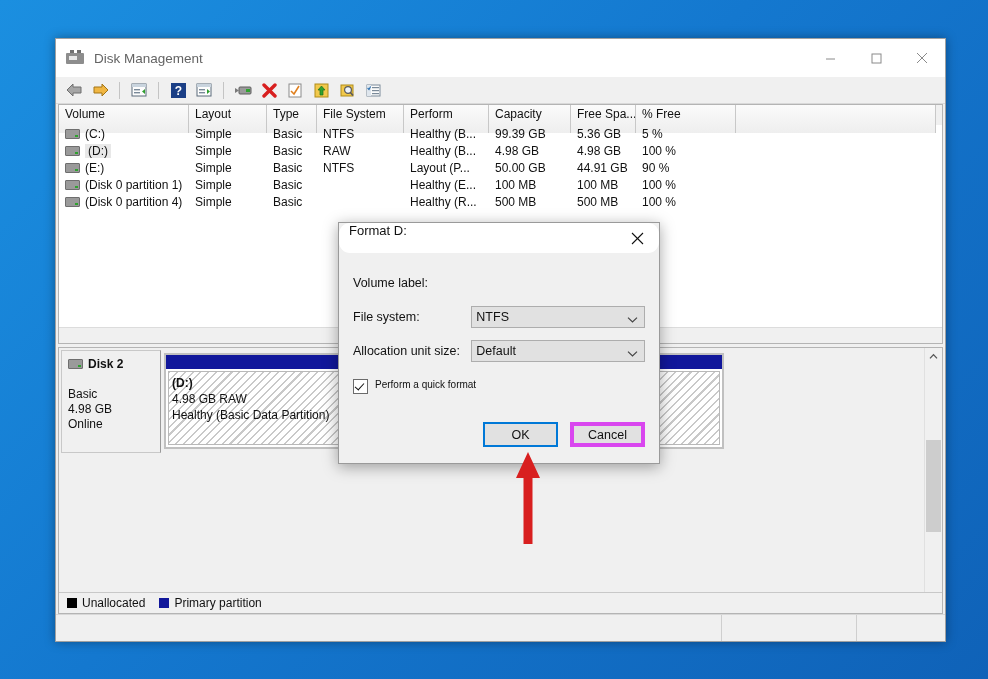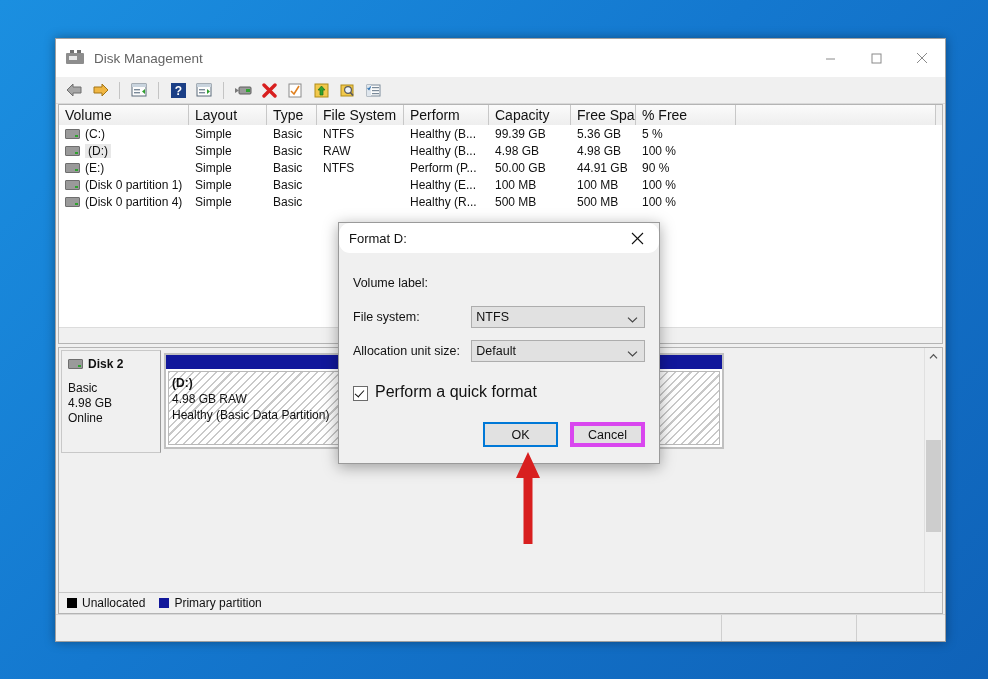--- a/index.html
+++ b/index.html
@@ -36,39 +36,39 @@
            border-bottom:1px solid #d9d9d9;gap:2px;}
   .tbsep{width:1px;height:17px;background:#c4c4c4;margin:0 5px;}
   .tbtn{width:22px;height:21px;display:flex;align-items:center;justify-content:center;border:1px solid transparent;}
   .tbtn svg{display:block;}
 
   
   .listpane{position:relative;flex:none;height:238px;background:#fff;margin:0 2px;border:1px solid #b4b4b4;
             border-top:1px solid #b4b4b4;overflow:hidden;}
   .colhead{display:flex;height:20px;background:#f0f0f0;}
   .ch{
-    font-size:14px;color:#111;padding:2px 0 0 6px;box-sizing:border-box;
+    font-size:12px;color:#111;padding:2px 0 0 6px;box-sizing:border-box;
     border-right:1px solid #c8c8c8;background:linear-gradient(#fbfbfb,#eeeeee);
-    height:20px;white-space:nowrap;overflow:hidden;
+    height:28px;white-space:nowrap;overflow:hidden;
   }
   .rows{position:relative;}
   .row{display:flex;height:17px;align-items:center;font-size:12px;color:#111;}
   .cell{box-sizing:border-box;padding-left:6px;white-space:nowrap;overflow:hidden;}
   .volcell{display:flex;align-items:center;gap:5px;padding-left:6px;box-sizing:border-box;}
   .drvicon{width:13px;height:8px;background:#9a9a9a;border:1px solid #6e6e6e;position:relative;flex:none;border-radius:1px;}
   .drvicon::after{content:"";position:absolute;right:1px;bottom:1px;width:3px;height:2px;background:#2fa32f;}
   .volname.sel{background:#e8e8e8;padding:0 3px;}
   .hscroll{position:absolute;left:0;right:0;bottom:0;height:15px;background:#f0f0f0;border-top:1px solid #dcdcdc;}
 
   
   .graphpane{position:relative;flex:1;background:#f0f0f0;margin:3px 2px 0 2px;border:1px solid #b4b4b4;overflow:hidden;}
   .diskrow{position:absolute;left:2px;top:2px;right:20px;height:103px;display:flex;}
   .diskinfo{width:100px;background:#f0f0f0;border:1px solid #c8c8c8;border-right:1px solid #9a9a9a;
             box-sizing:border-box;padding:6px 0 0 6px;font-size:12px;color:#111;}
-  .diskinfo .dtitle{display:flex;align-items:center;gap:5px;font-weight:bold;margin-bottom:10px;}
+  .diskinfo .dtitle{display:flex;align-items:center;gap:5px;font-weight:bold;margin-bottom:16px;}
   .diskinfo .dline{line-height:15px;}
   .partarea{flex:1;position:relative;padding:3px 0 0 3px;box-sizing:border-box;}
   .partition{position:relative;width:560px;height:96px;box-sizing:border-box;
              border:2px solid #c0c0c0;background:#fff;}
   .partbar{height:14px;background:#11179b;}
   .parthatch{
     position:absolute;left:2px;right:2px;top:16px;bottom:2px;
     background:repeating-linear-gradient(-45deg,#ffffff 0 4px,#c9c9c9 4px 5.5px);
     border:1px solid #b9b9b9;box-sizing:border-box;
   }
@@ -86,37 +86,37 @@
   .legend .lg{display:flex;align-items:center;gap:5px;margin-right:8px;}
 
   .statusbar{flex:none;height:26px;background:#f0f0f0;display:flex;border-top:1px solid #d8d8d8;}
   .sp{height:26px;border-right:1px solid #cfcfcf;box-sizing:border-box;}
 
   
   .dialog{
     position:absolute;left:338px;top:222px;width:320px;height:240px;
     background:#f0f0f0;border:1px solid #9a9a9a;box-shadow:0 3px 14px rgba(0,0,0,.35);
   }
-  .dlgtitle{height:30px;background:#fff;display:flex;align-items:center;position:relative;border-radius:11px;}
+  .dlgtitle{height:30px;background:#fff;display:flex;align-items:flex-start;position:relative;border-radius:11px;}
   .dlgtitle .t{margin-left:10px;font-size:13px;color:#111;}
   .dlgclose{position:absolute;right:0;top:0;width:44px;height:30px;display:flex;align-items:center;justify-content:center;}
   .dlgbody{padding:16px 14px 0 14px;position:relative;}
   .frow{display:flex;align-items:center;height:28px;margin-bottom:6px;}
   .flabel{width:120px;font-size:12.5px;color:#111;}
   .ftext{
     width:176px;height:22px;box-sizing:border-box;border:1px solid #0078d7;background:#fff;
     font-size:12.5px;color:#111;display:flex;align-items:center;padding:0 2px;
   }
   .ftext .seltext{background:#0a57b5;color:#fff;padding:1px 2px;}
   .fsel{
     width:176px;height:22px;box-sizing:border-box;border:1px solid #adadad;background:#e1e1e1;
     font-size:12.5px;color:#111;display:flex;align-items:center;padding:0 4px;position:relative;
   }
   .fsel .chev{position:absolute;right:6px;top:6px;}
-  .cbrow{display:flex;align-items:flex-end;gap:7px;margin-top:4px;height:22px;font-size:16px;color:#111;}
+  .cbrow{display:flex;align-items:flex-start;gap:7px;margin-top:4px;height:22px;font-size:10px;color:#111;}
   .cbox{width:13px;height:13px;border:1px solid #6b6b6b;background:#fff;position:relative;flex:none;}
   .cbox.checked::after{
     content:"";position:absolute;left:3px;top:1px;width:4px;height:8px;
     border:solid #111;border-width:0 1.6px 1.6px 0;transform:rotate(42deg);
   }
   .dlgbtns{position:absolute;right:14px;bottom:16px;display:flex;gap:12px;justify-content:center;}
   .dbtn{
     width:75px;height:25px;box-sizing:border-box;border:4px solid #d946ef;background:#e1e1e1;
     font-size:12.5px;color:#111;display:flex;align-items:center;justify-content:center;
   }
@@ -285,21 +285,21 @@
         </div>
 
         <div class="row">
           <div class="volcell" style="width:130px">
             <span class="drvicon"></span>
             <span class="volname">(E:)</span>
           </div>
           <div class="cell" style="width:78px">Simple</div>
           <div class="cell" style="width:50px">Basic</div>
           <div class="cell" style="width:87px">NTFS</div>
-          <div class="cell" style="width:85px">Perform (P...</div>
+          <div class="cell" style="width:85px">Layout (P...</div>
           <div class="cell" style="width:82px">50.00 GB</div>
           <div class="cell" style="width:65px">44.91 GB</div>
           <div class="cell" style="width:100px">90 %</div>
         </div>
 
         <div class="row">
           <div class="volcell" style="width:130px">
             <span class="drvicon"></span>
             <span class="volname">(Disk 0 partition 1)</span>
           </div>

